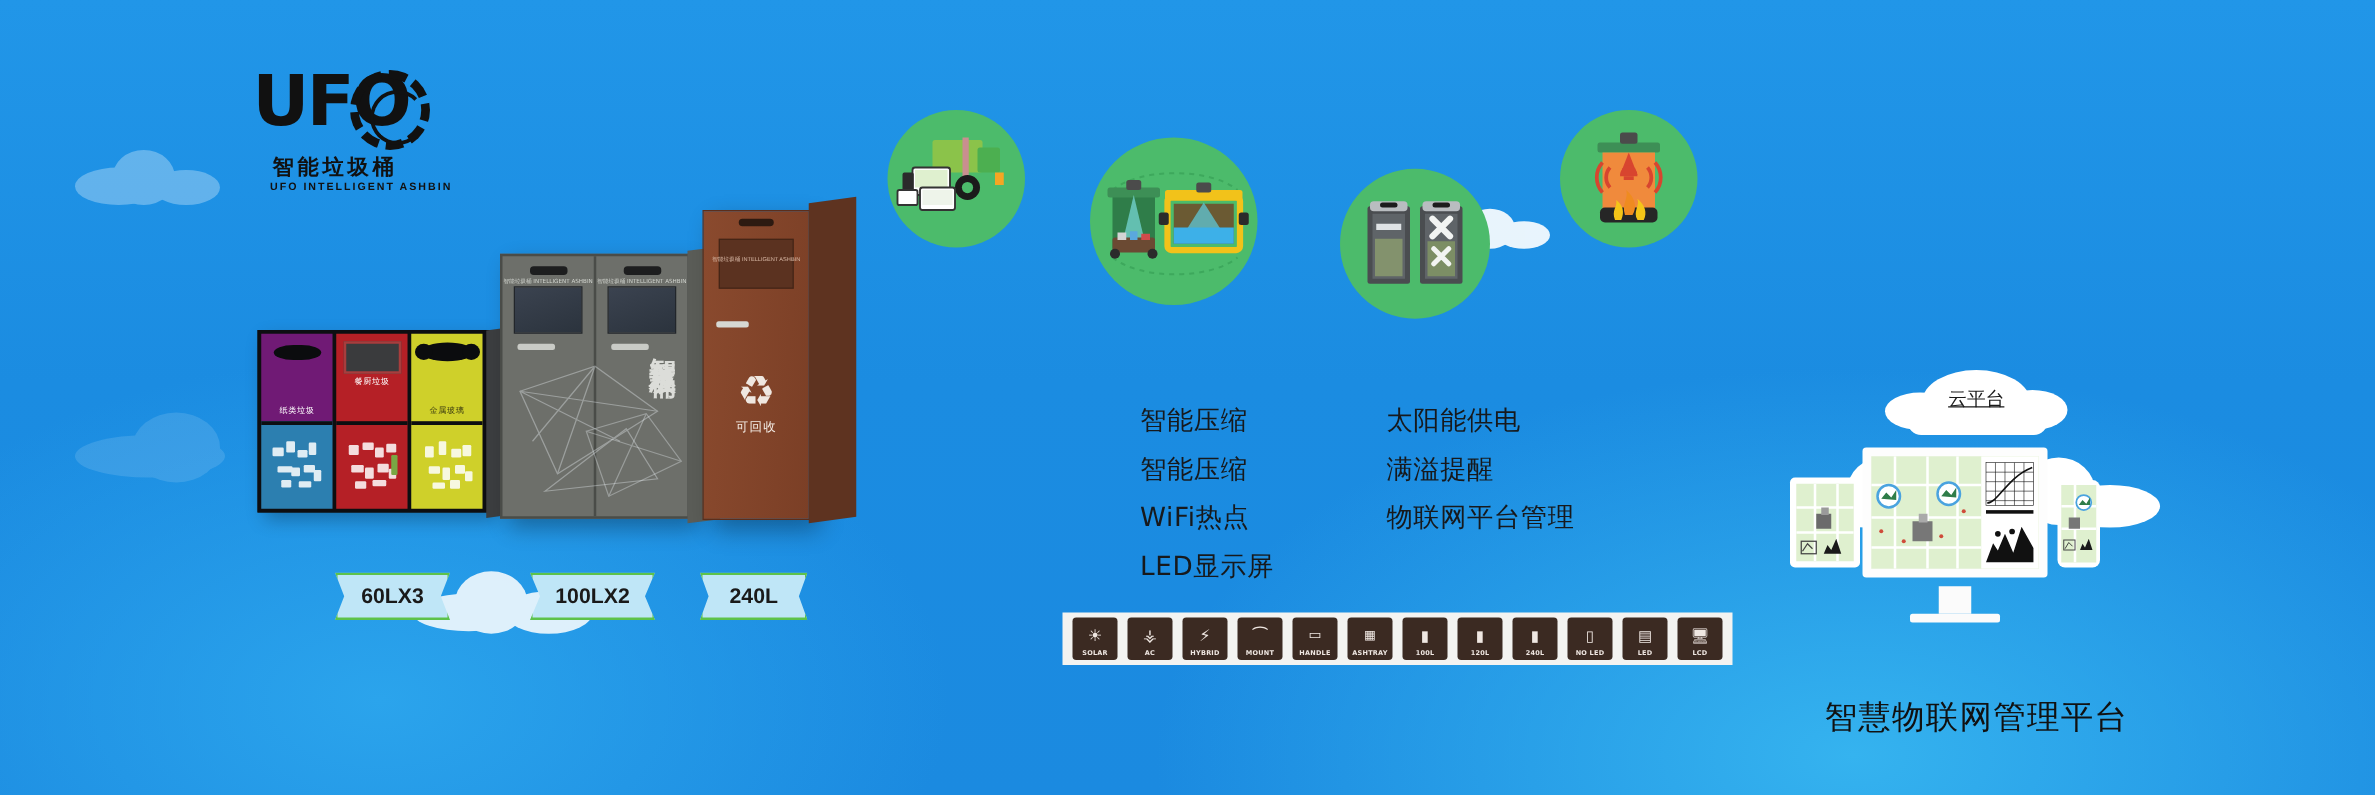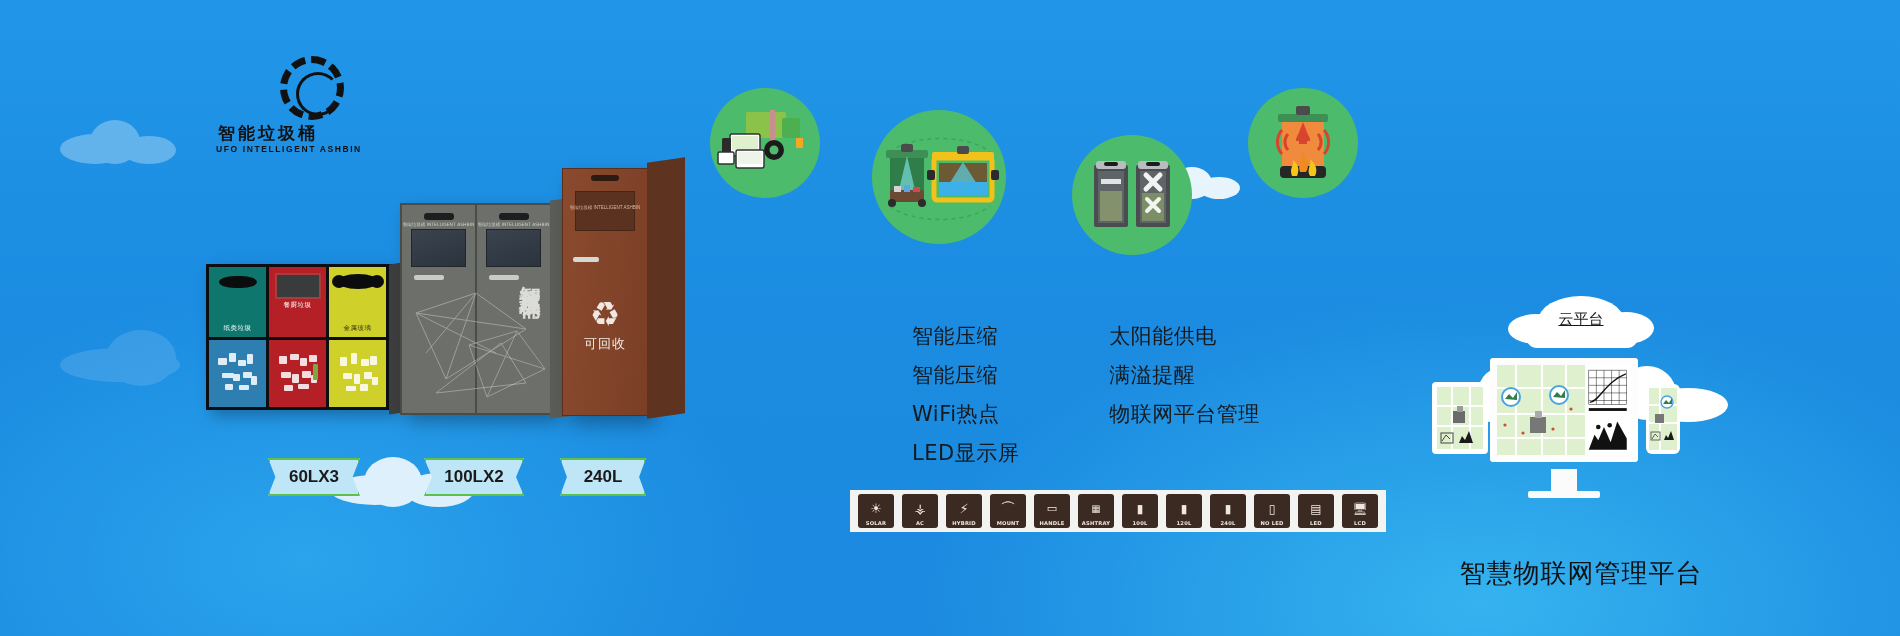--- a/index.html
+++ b/index.html
@@ -98,21 +98,21 @@
           width:28px;height:6px;background:#2d1a11;border-radius:3px; }
   .bin1 .screen{ position:absolute; left:12px; top:22px; right:12px; height:40px;
           background:#5b3220; border:1px solid #452516; }
   .bin1 .screen span{ position:absolute;left:50%;top:12px;transform:translateX(-50%);
           font-size:4.5px;color:#d9b9a6;white-space:nowrap;text-align:center;line-height:7px;}
   .bin1 .handle{ position:absolute; left:10px; top:88px; width:26px;height:5px;
           background:#d6d8d3;border-radius:2px;}
   .bin1 .recy{ position:absolute; left:50%; top:128px; transform:translateX(-50%);
           font-size:34px;color:#efe7e0;line-height:34px;}
   .bin1 .rtxt{ position:absolute; left:50%; top:166px; transform:translateX(-50%);
-          font-size:13px;color:#f2eae3;letter-spacing:1px;font-family:Liberation Serif, serif;}
+          font-size:10px;color:#f2eae3;letter-spacing:1px;font-family:Liberation Serif, serif;}
 
   
   .banner {
     position:absolute; height:38px; background:#bfe6f7; border:2px solid #5dc24a;
     display:flex; align-items:center; justify-content:center;
     font-size:17px; font-weight:bold; color:#1a1a1a;
     clip-path: polygon(0% 0%,100% 0%, 92% 50%, 100% 100%, 0% 100%, 8% 50%);
     padding:0 16px;
   }
 
@@ -182,28 +182,29 @@
     <div style="left:0;top:14px;width:56px;height:20px;"></div>
     <div style="left:22px;top:2px;width:40px;height:32px;"></div>
     <div style="left:48px;top:12px;width:42px;height:22px;"></div>
   </div>
   <div class="cloudgrp" style="left:60px;top:330px;opacity:.12;">
     <div style="left:0;top:18px;width:120px;height:34px;"></div>
     <div style="left:46px;top:0;width:70px;height:56px;"></div>
   </div>
 
   <div id="logo">
+    <div class="ufo-txt">UFO</div>
     <div class="ring"></div>
     <div class="cn">智能垃圾桶</div>
     <div class="en">UFO INTELLIGENT ASHBIN</div>
   </div>
 
   <div class="binwrap bin3">
     <div class="col">
-      <div class="top" style="background:#0f766e;">
+      <div class="top" style="background:#701a75;">
         <div class="slotOval"></div>
         <div class="lbl">纸类垃圾</div>
       </div>
       <div class="bot" style="background:#2c7fb0;">
         <div class="trash-spec">
           <i style="left:6%;top:18%;width:9px;height:7px;"></i>
             <i style="left:30%;top:8%;width:7px;height:9px;"></i>
           <i style="left:52%;top:22%;width:8px;height:6px;"></i>
             <i style="left:72%;top:10%;width:6px;height:10px;"></i>
           <i style="left:14%;top:48%;width:12px;height:5px;"></i>

